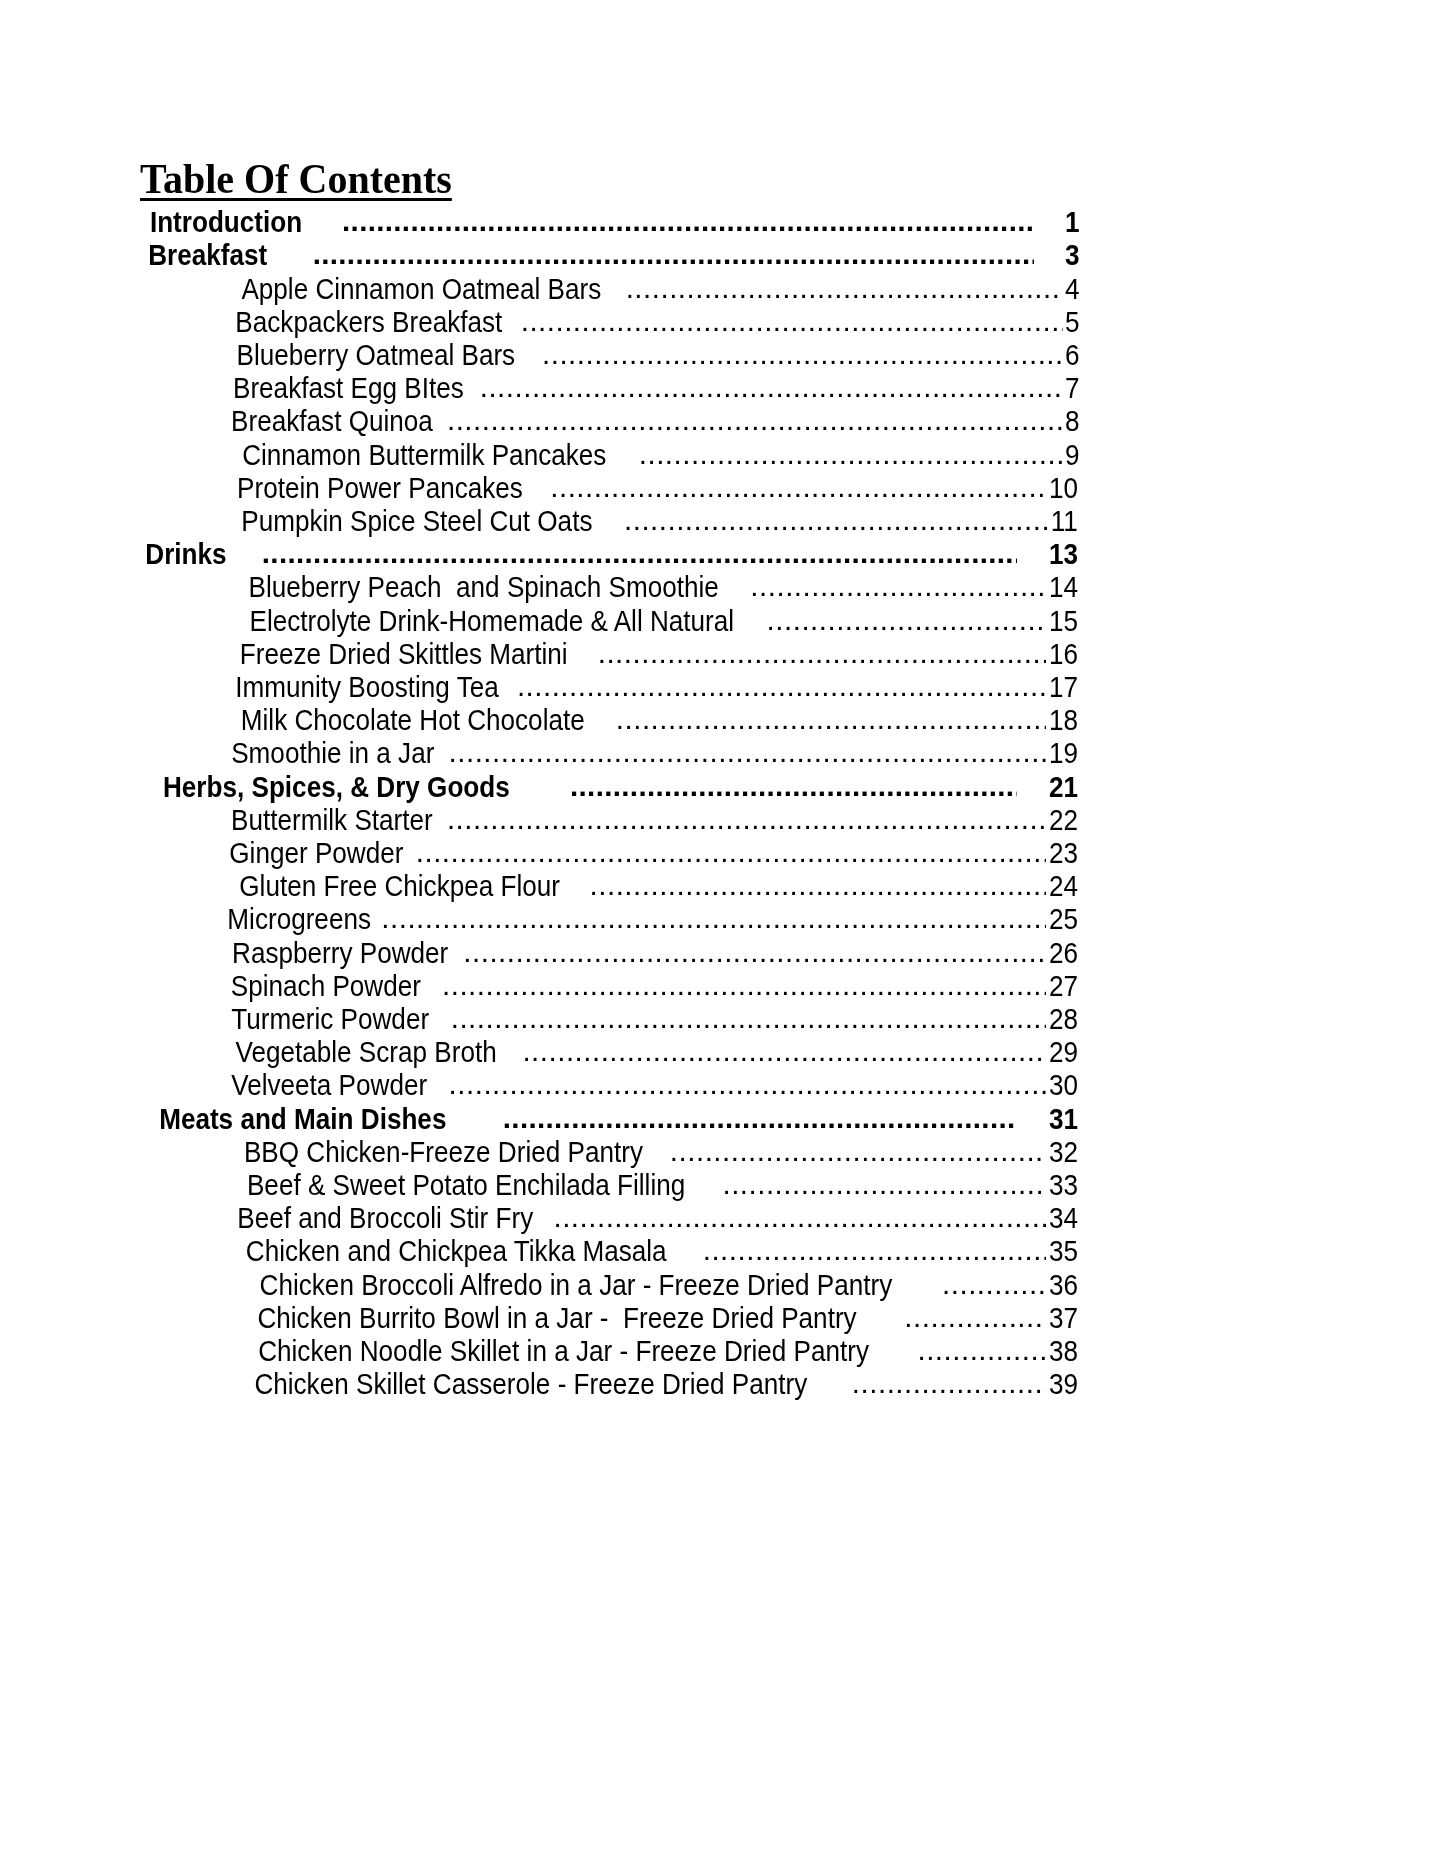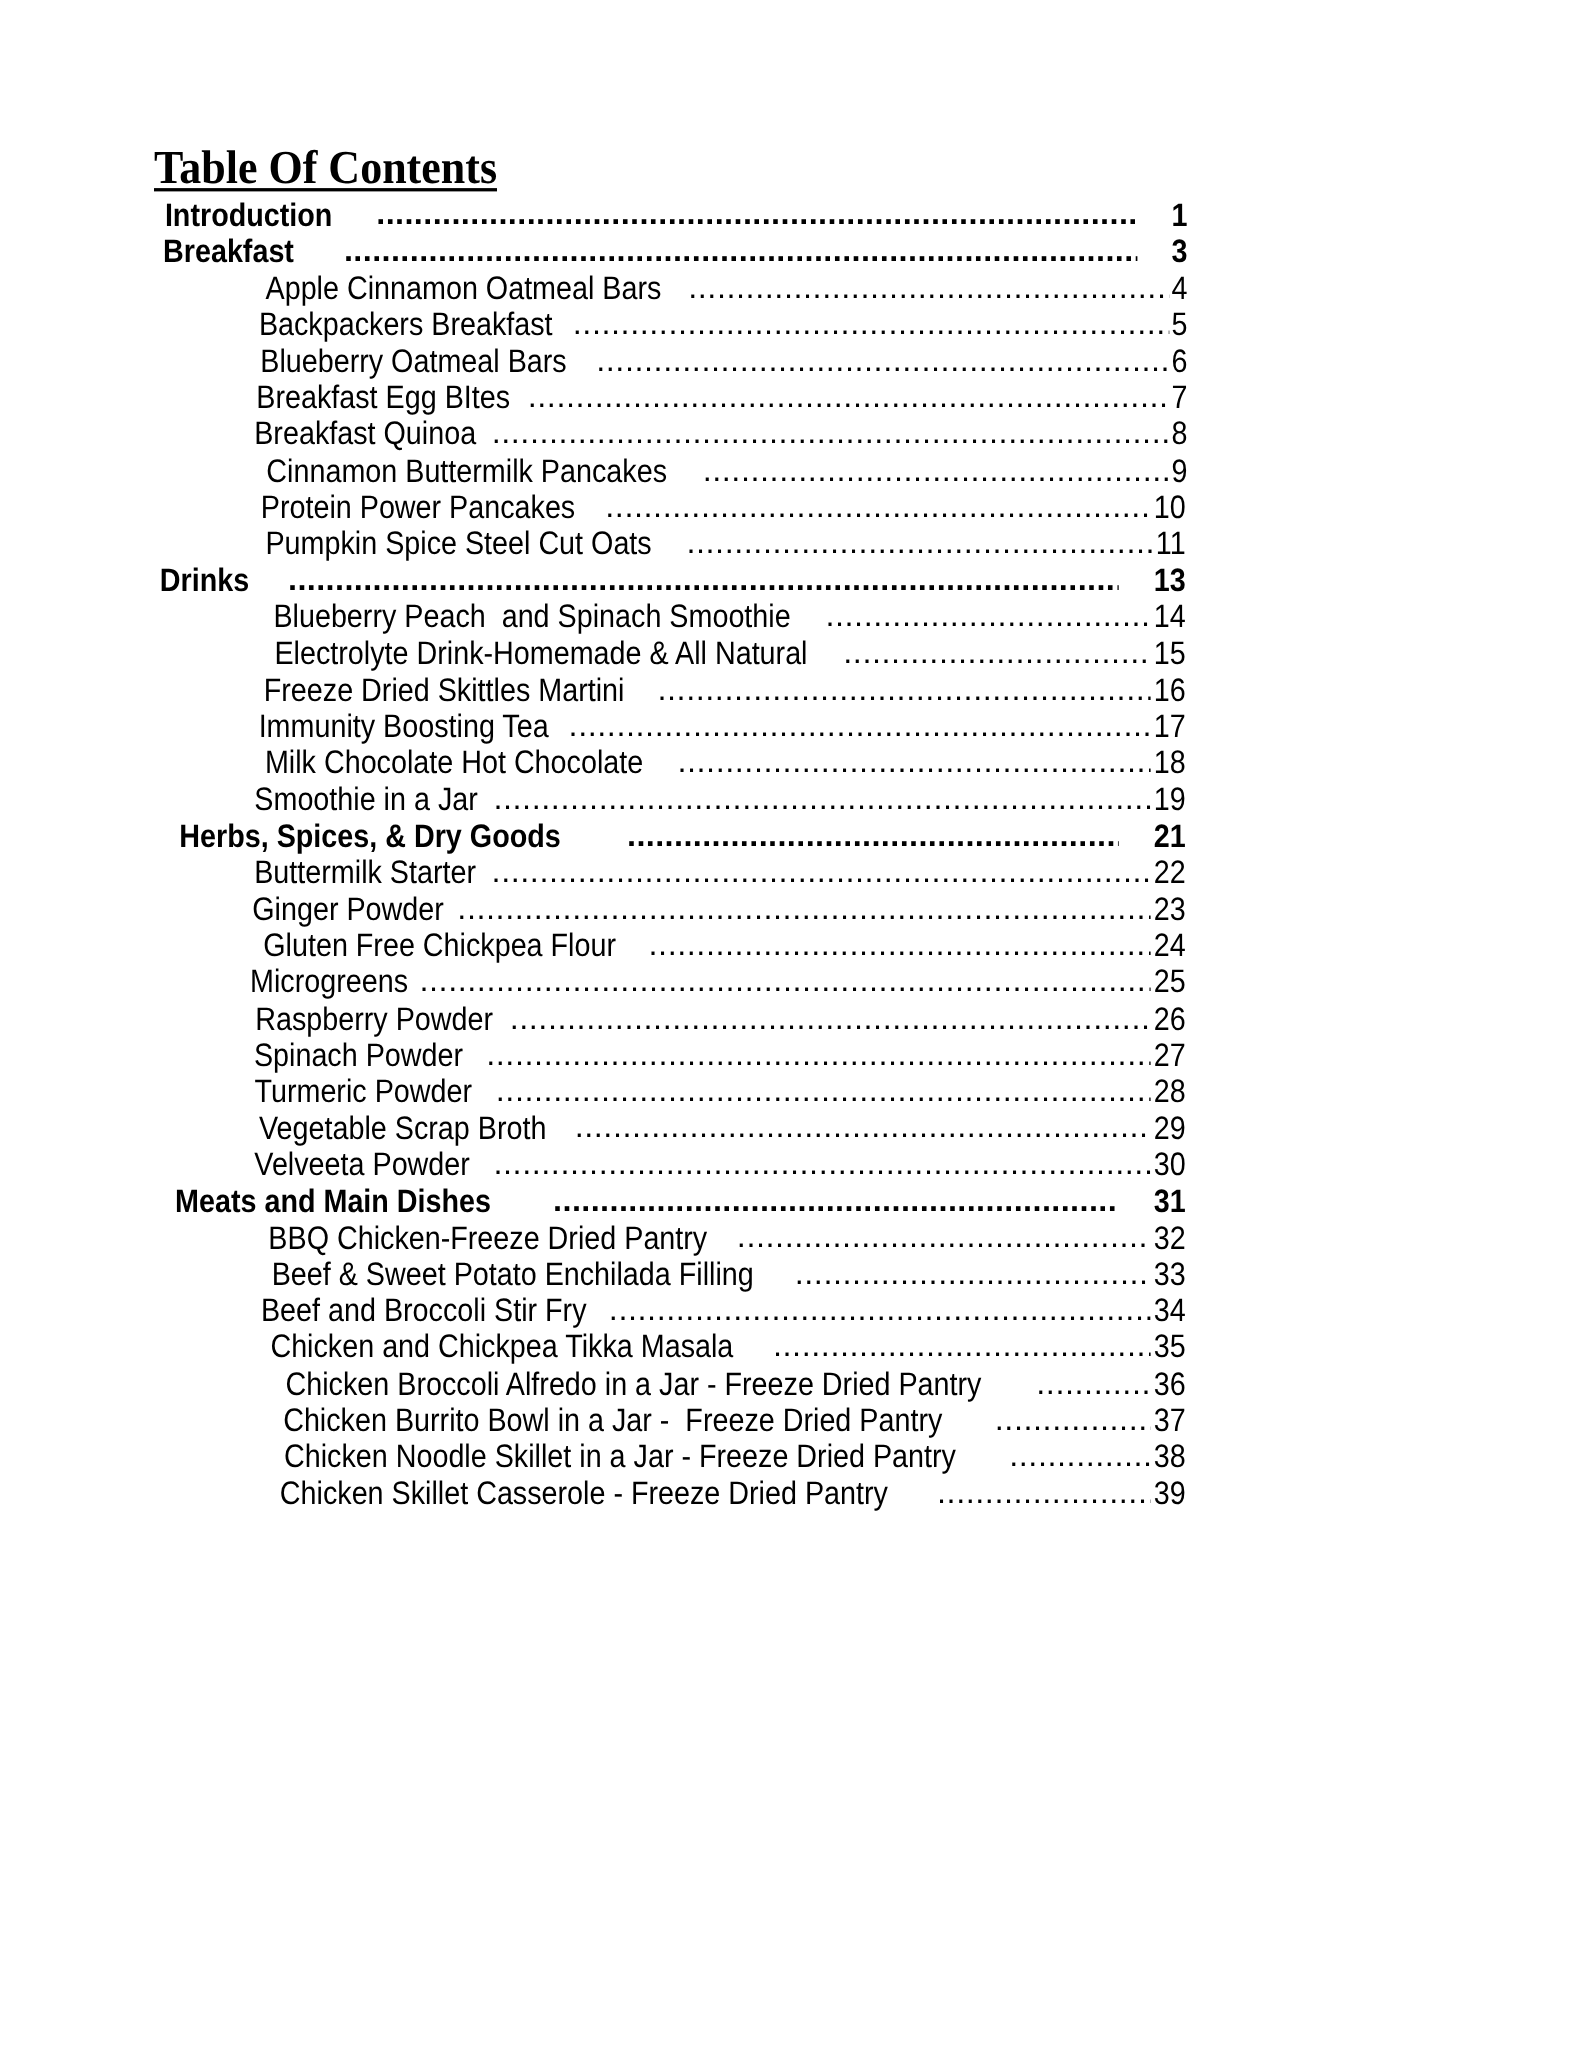--- a/index.html
+++ b/index.html
@@ -19,21 +19,21 @@
     position: relative;
     width: 1445px;
     height: 1870px;
     background: #ffffff;
     box-sizing: border-box;
   }
 
   .toc-wrap {
     position: absolute;
     left: 140px;
-    top: 130px;
+    top: 156px;
     width: 940px;
   }
 
   
   .toc-title {
     font-family: "Liberation Serif", serif;
     font-weight: bold;
     font-size: 43px;
     line-height: 1.05;
     letter-spacing: 0px;

